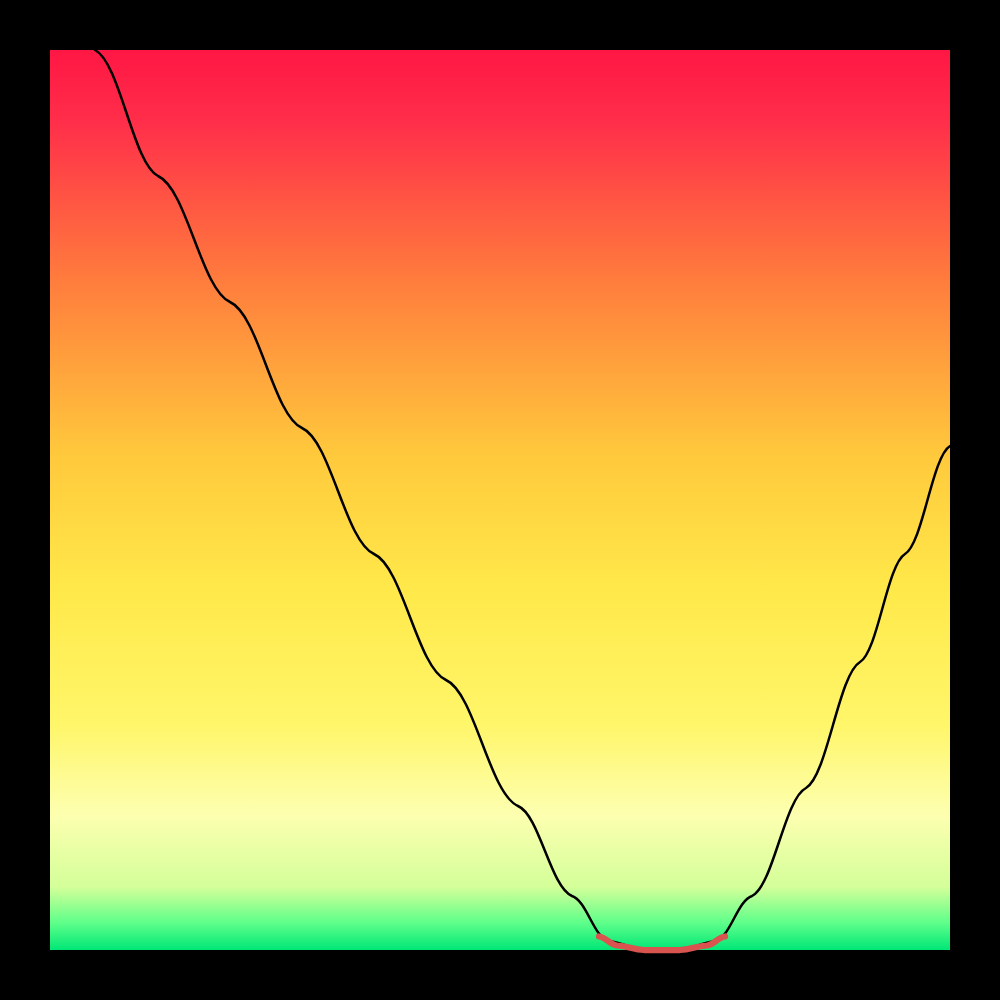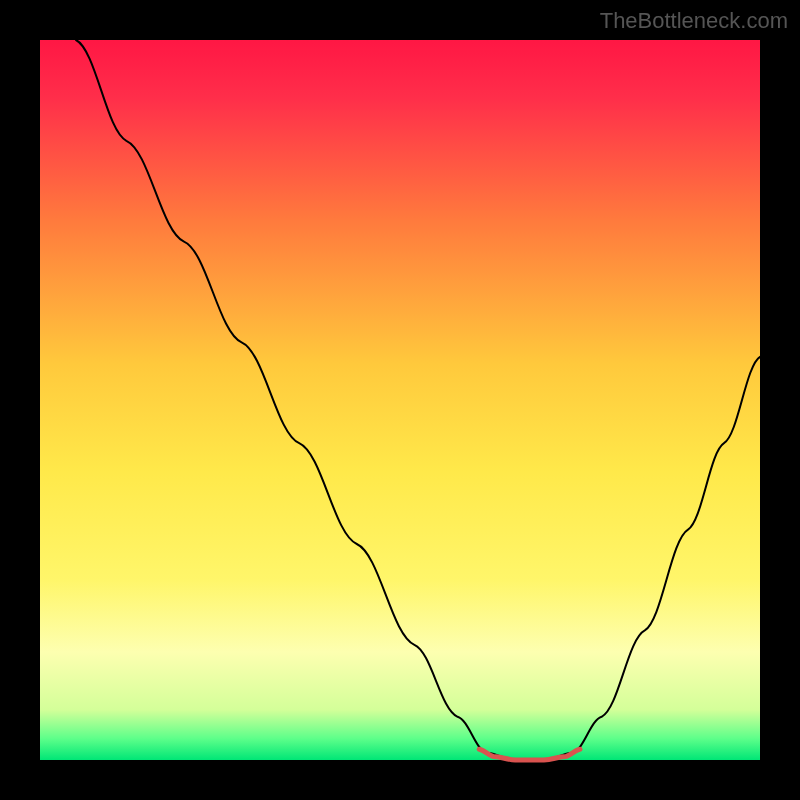--- a/index.html
+++ b/index.html
@@ -4,21 +4,20 @@
 <style>
 body { margin: 0; padding: 0; background: #fff; }
 .container { width: 800px; height: 800px; position: relative; }
 .watermark { position: absolute; top: 8px; right: 12px; font-family: Arial, sans-serif; font-size: 22px; color: #555; z-index: 10; }
 svg { display: block; }
 </style>
 </head>
 <body>
 
 <div class="container">
-  <div class="watermark">TheBottleneck.com</div>
   <svg id="chart-svg" width="800" height="800">
       <defs>
         <linearGradient id="bg-grad" x1="0" y1="0" x2="0" y2="1">
           <stop offset="0%" stop-color="#ff1744"></stop>
           <stop offset="8%" stop-color="#ff2e4a"></stop>
           <stop offset="25%" stop-color="#ff7a3d"></stop>
           <stop offset="45%" stop-color="#ffc93c"></stop>
           <stop offset="60%" stop-color="#ffe94a"></stop>
           <stop offset="75%" stop-color="#fff66a"></stop>
           <stop offset="85%" stop-color="#fdffb0"></stop>

